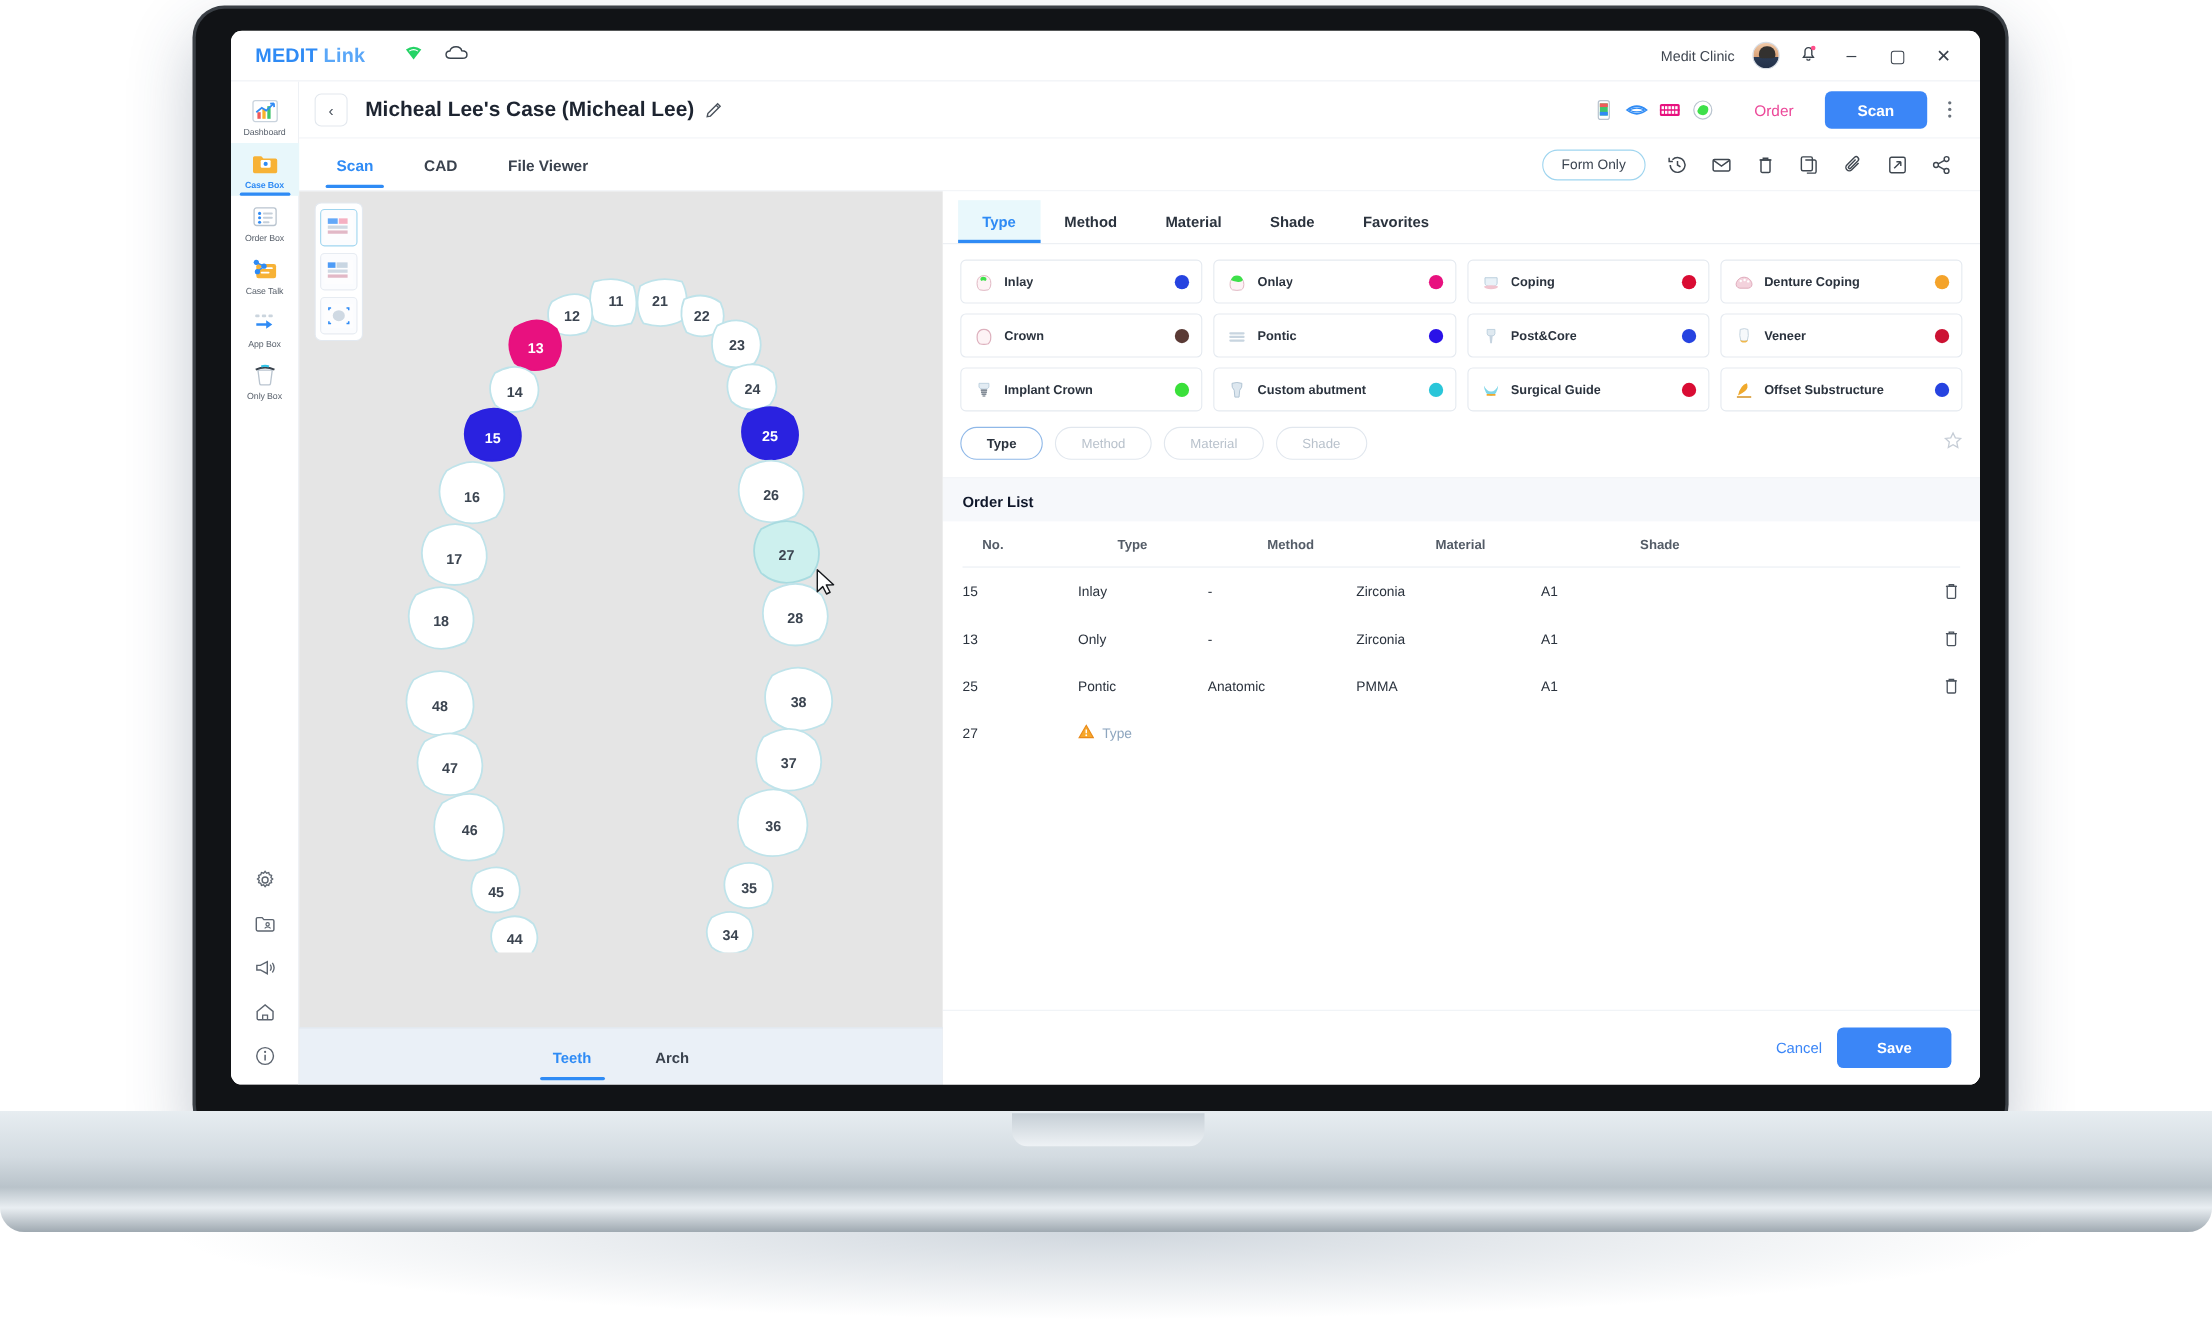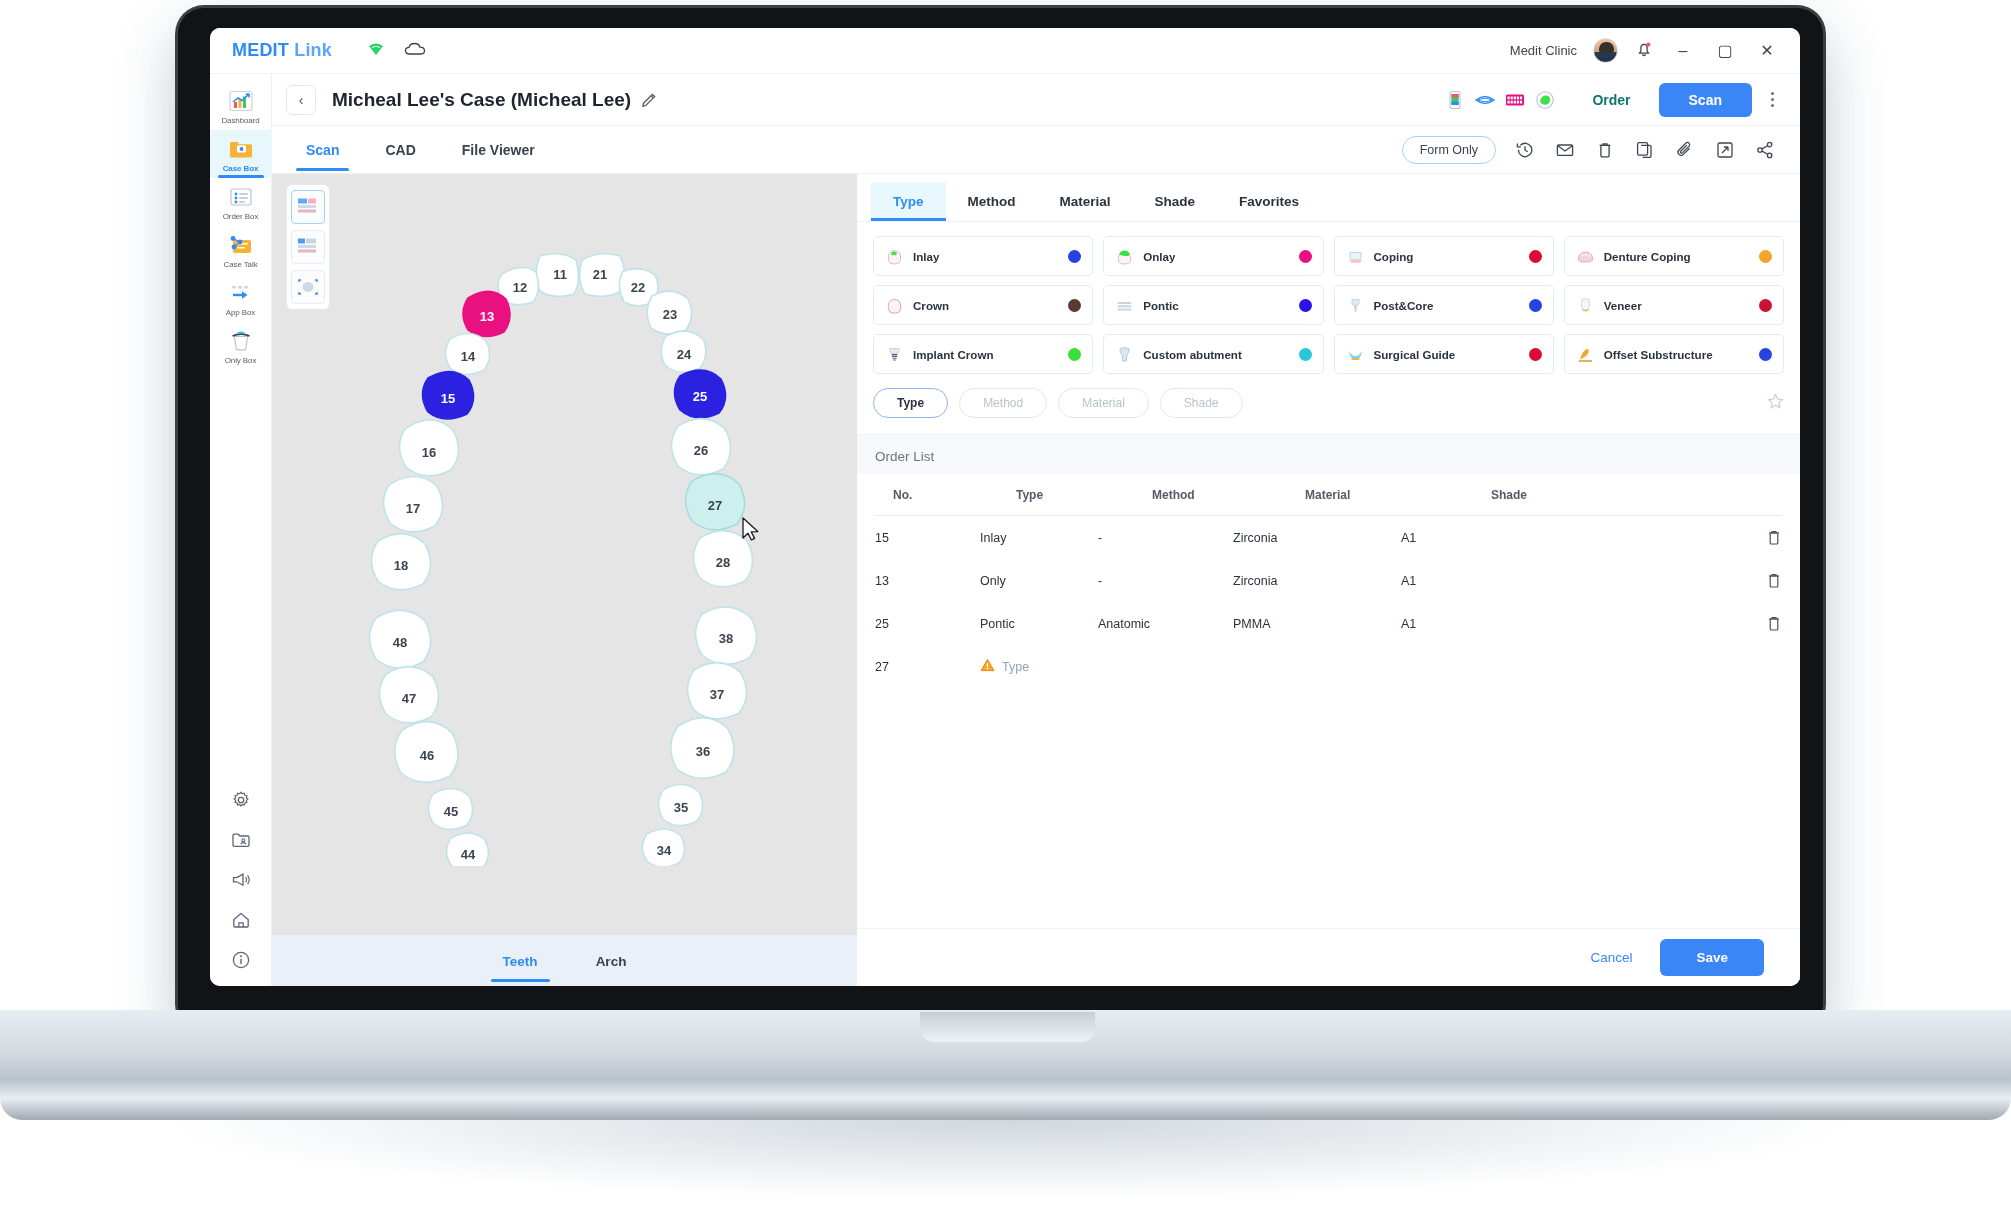--- a/index.html
+++ b/index.html
@@ -100,21 +100,21 @@
   .back-btn {
     width:30px;height:30px;border:1px solid #e3e8ee;border-radius:6px;background:#fff;
     display:flex;align-items:center;justify-content:center;color:#4a525d;font-size:14px;cursor:pointer;
   }
   #case-title { margin-left:16px; font-size:19px; font-weight:700; color:#1d2430; }
   .edit-pencil{ margin-left:10px; color:#505962; cursor:pointer; display:flex;}
   .hdr-right { margin-left:auto; display:flex; align-items:center; gap:10px; }
   .status-icons{ display:flex; align-items:center; gap:4px; padding:2px 6px; }
   .status-ico{ width:26px;height:22px; display:flex;align-items:center;justify-content:center; cursor:pointer;}
   .btn-order{
-    padding:7px 18px; color:#0f766e; font-size:14px; font-weight:700; cursor:pointer; background:#fff;
+    padding:7px 18px; color:#ec4899; font-size:14px; font-weight:400; cursor:pointer; background:#fff;
   }
   .btn-scan{
     padding:9px 30px; background:#3b86f7; color:#fff; font-size:14px; font-weight:700;
     border-radius:6px; cursor:pointer;
   }
   .kebab{ width:20px; display:flex;flex-direction:column;align-items:center;gap:3px; cursor:pointer;}
   .kebab i{ width:3px;height:3px;border-radius:50%;background:#6a727c; display:block;}
 
   
   #tabstrip{ height:48px; display:flex; align-items:center; padding:0 24px;
@@ -174,34 +174,34 @@
     padding: 14px 16px 16px 16px; border-bottom:1px solid #eceff3;
   }
   .chip{
     border:1px solid #e1e7ee; border-radius:16px; font-size:12px; color:#b9c2cc;
     padding:7px 23px; background:#fff;
   }
   .chip.active{ border-color:#8fb8e8; color:#2b333e; font-weight:700; }
   .star{ margin-left:auto; color:#c6cdd6; font-size:16px; cursor:pointer;}
 
   #orderlist{ background:#f6f8fb; flex:1; display:flex; flex-direction:column; min-height:0;}
-  #ol-title{ font-size:13.5px; font-weight:400; color:#737373; padding:14px 18px 10px;}
+  #ol-title{ font-size:13.5px; font-weight:700; color:#0f172a; padding:14px 18px 10px;}
   #ol-table{ background:#fff; flex:1; padding:0 18px; display:flex; flex-direction:column;}
   .ol-head{ display:flex; align-items:center; height:42px; border-bottom:1px solid #eaeef3; }
   .ol-head div{ font-size:12px; color:#545c67; font-weight:600;margin-left:18px;}
   .ol-row{ display:flex; align-items:center; height:43px; }
   .ol-row div{ font-size:12.5px; color:#2b333e;}
   .c-no{ width:105px; } .c-type{ width:118px; } .c-method{ width:135px; }
   .c-material{ width:168px; } .c-shade{ flex:1; }
   .c-del{ width:40px; display:flex; justify-content:flex-end; color:#4b535d; cursor:pointer;}
   .warn-type{ display:flex; align-items:center; gap:7px; color:#8ea6bf; font-size:12.5px; }
 
   #footer{
-    height:58px; background:#fff; display:flex; align-items:center; justify-content:flex-end;
-    gap:28px; padding-right:36px; border-top:1px solid #f0f3f7;
+    height:68px; background:#fff; display:flex; align-items:center; justify-content:flex-end;
+    gap:14px; padding-right:26px; border-top:1px solid #f0f3f7;
   }
   .btn-cancel{ color:#3b86f7; font-size:13.5px; cursor:pointer;}
   .btn-save{ background:#3b86f7; color:#fff; font-size:13.5px; font-weight:700;
     padding:11px 36px; border-radius:6px; cursor:pointer;}
 
   
   .tooth-shape{ fill:#ffffff; stroke:#bfe3ea; stroke-width:1.6; }
   .tooth-num{ font-family:"Liberation Sans", sans-serif; font-size:13px; fill:#3b4450;
     text-anchor:middle; dominant-baseline:central; font-weight:600;}
   .tooth-g.sel-blue .tooth-shape{ fill:#2a22e0; stroke:#2a22e0;}

